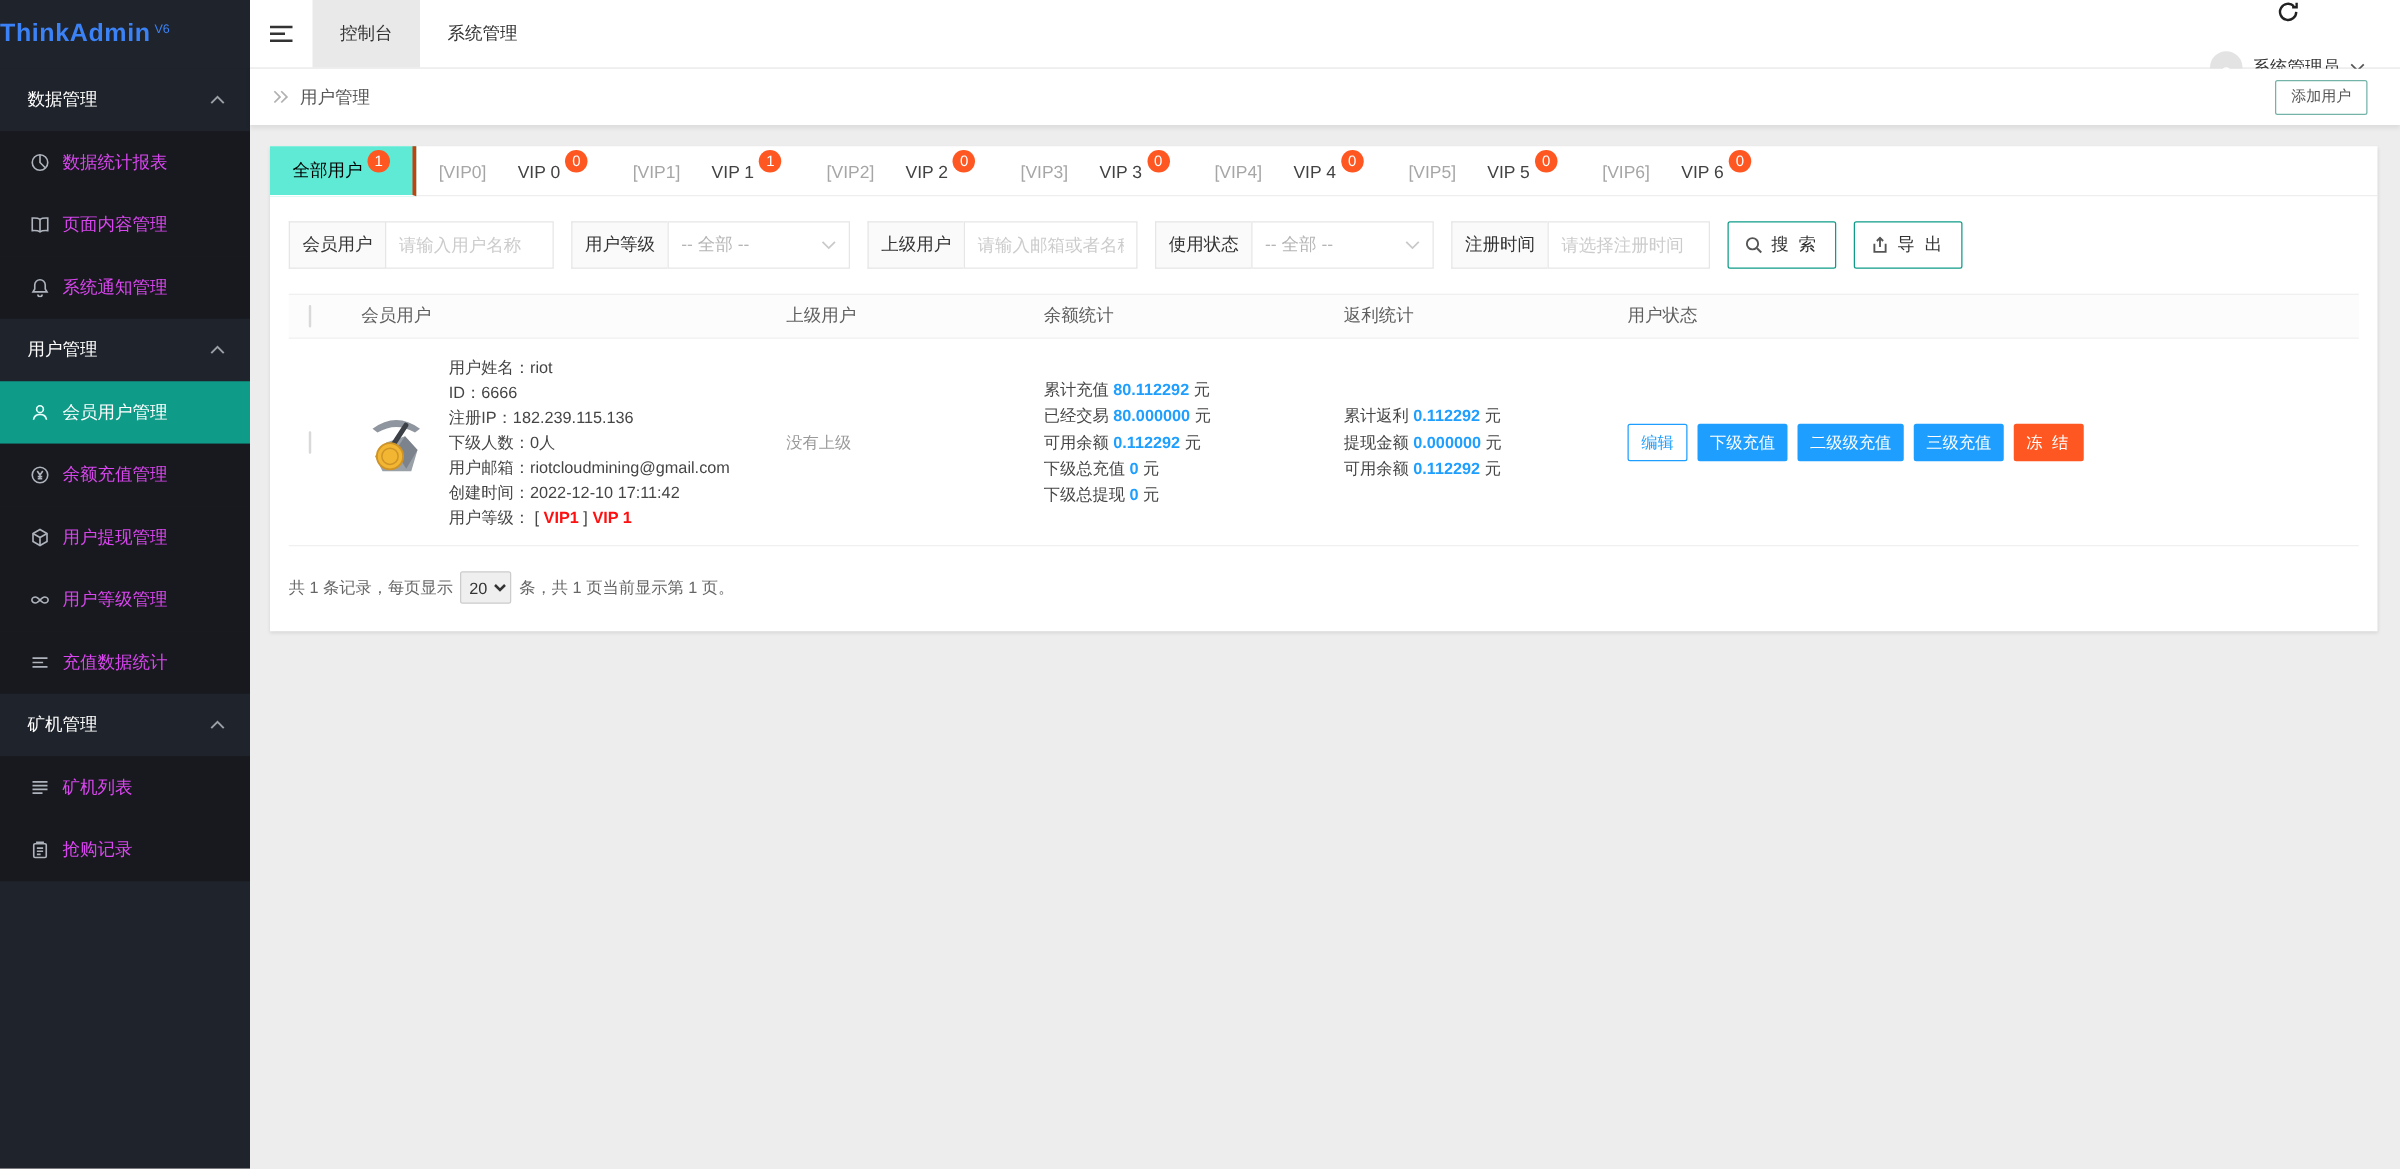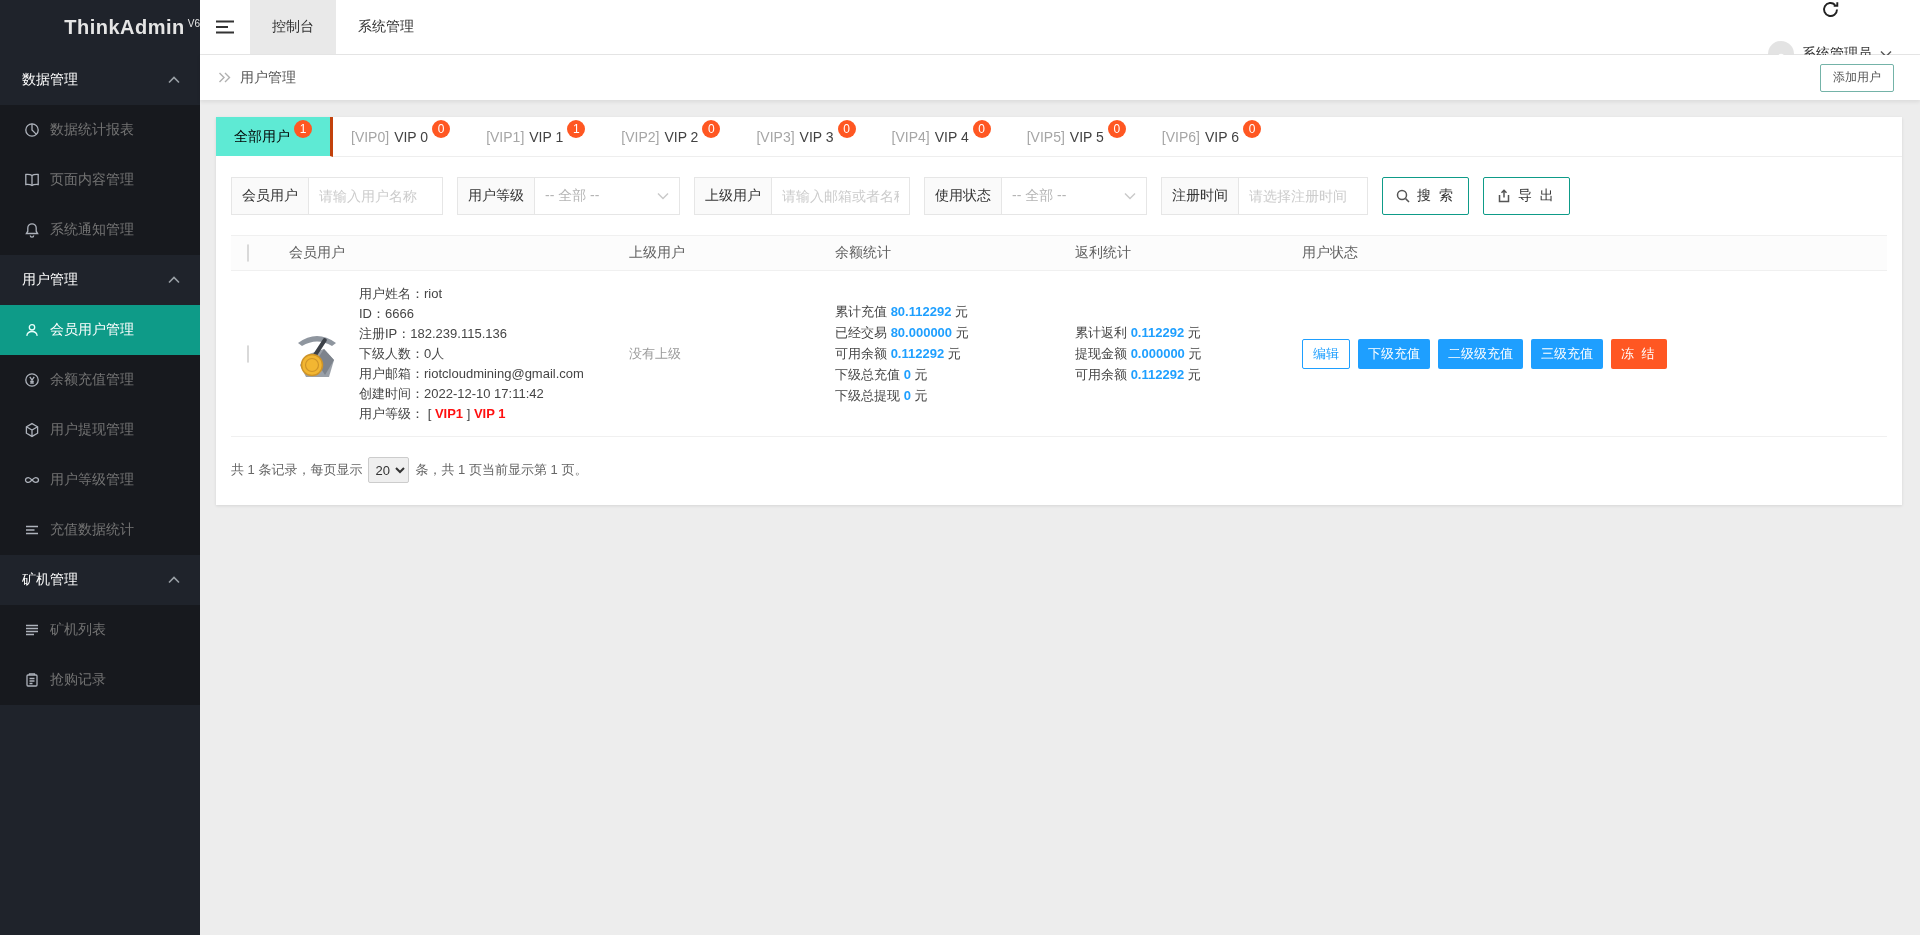--- a/index.html
+++ b/index.html
@@ -6,27 +6,27 @@
   html,body { width:1920px; height:935px; overflow:hidden; background:#ededed;
     font-family:"Liberation Sans","DejaVu Sans",sans-serif; font-size:14px; color:#333; }
   svg { display:block; }
 
   
   .app { display:flex; width:1920px; height:935px; }
   .sidebar { width:200px; height:935px; background:#1f232b; flex:0 0 200px; }
   .main { flex:1; display:flex; flex-direction:column; min-width:0; }
 
   
-  .logo { height:55px; display:flex; align-items:center; justify-content:flex-end; color:#e5e5e5; }
+  .logo { height:55px; display:flex; align-items:center; justify-content:flex-start; color:#3b82f6; }
   .logo b { font-size:20px; letter-spacing:.5px; }
   .logo sup { font-size:10px; margin-left:3px; position:relative; top:-4px; }
   .group-title { height:50px; display:flex; align-items:center; justify-content:space-between;
     padding:0 20px 0 22px; color:#fff; background:#1f232b; cursor:pointer; }
   .menu-item { height:50px; display:flex; align-items:center; gap:10px; padding-left:24px;
-    background:#17191e; color:#737373; cursor:pointer; }
+    background:#17191e; color:#d946ef; cursor:pointer; }
   .menu-item .mi-icon { width:16px; height:16px; color:#aeb3bc; flex:0 0 16px; }
   .menu-item.active { background:#0e9b88; color:#fff; }
   .menu-item.active .mi-icon { color:#eafffb; }
 
   
   .topbar { height:55px; background:#fff; border-bottom:1px solid #e6e6e6; display:flex; align-items:stretch; }
   .burger { width:50px; display:flex; align-items:center; justify-content:center; cursor:pointer; }
   .top-tab { padding:0 22px; display:flex; align-items:center; font-size:14px; color:#333; cursor:pointer; }
   .top-tab.active { background:#e9e9e9; }
   .topbar-right { margin-left:auto; display:flex; align-items:center; gap:22px; padding-right:28px;flex-direction:column; }
@@ -44,21 +44,21 @@
   
   .content-wrap { flex:1; overflow:hidden; }
   .card { margin:17px 18px 0 16px; background:#fff; box-shadow:0 1px 3px rgba(0,0,0,.1); }
 
   
   .tabs-bar { display:flex; border-bottom:1px solid #eee; height:40px; }
   .tab { padding:0 18px; display:flex; align-items:center; cursor:pointer; white-space:nowrap; }
   .tab.active { border-right:3px solid #c2410c; margin-bottom:-1px; background:#5eead4; border-bottom:1px solid #fff; }
   .tab .t-label { color:#000; }
   .tab .t-prefix { color:#a6a6a6; margin-right:5px; }
-  .tab .t-name { color:#424242; }
+  .tab .t-name { color:#424242;margin-left:20px; }
   .badge { min-width:18px; height:18px; border-radius:9px; background:#ff5722; color:#fff; font-size:12px;
     line-height:18px; text-align:center; padding:0 4px; margin-left:4px; position:relative; top:-8px; display:inline-block; }
 
   
   .filter-row { display:flex; align-items:center; gap:14px; padding:20px 15px 10px; }
   .field { display:flex; height:38px; }
   .field .f-label { background:#fafafa; border:1px solid #e6e6e6; border-right:none; padding:0 10px;
     display:flex; align-items:center; color:#333; white-space:nowrap; }
   .field input { border:1px solid #e6e6e6; height:38px; padding:0 10px; font-size:14px; outline:none;
     font-family:inherit; color:#333; }

